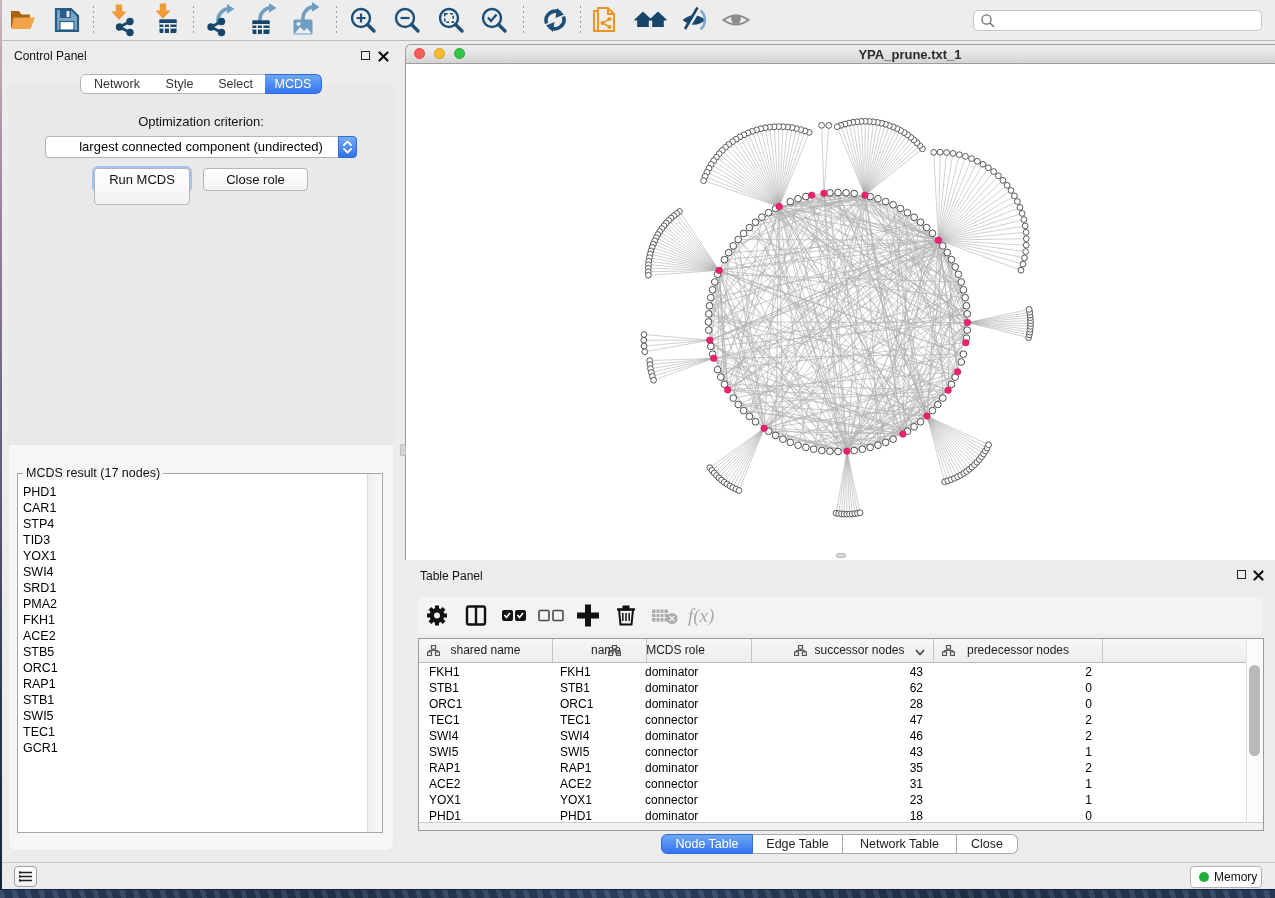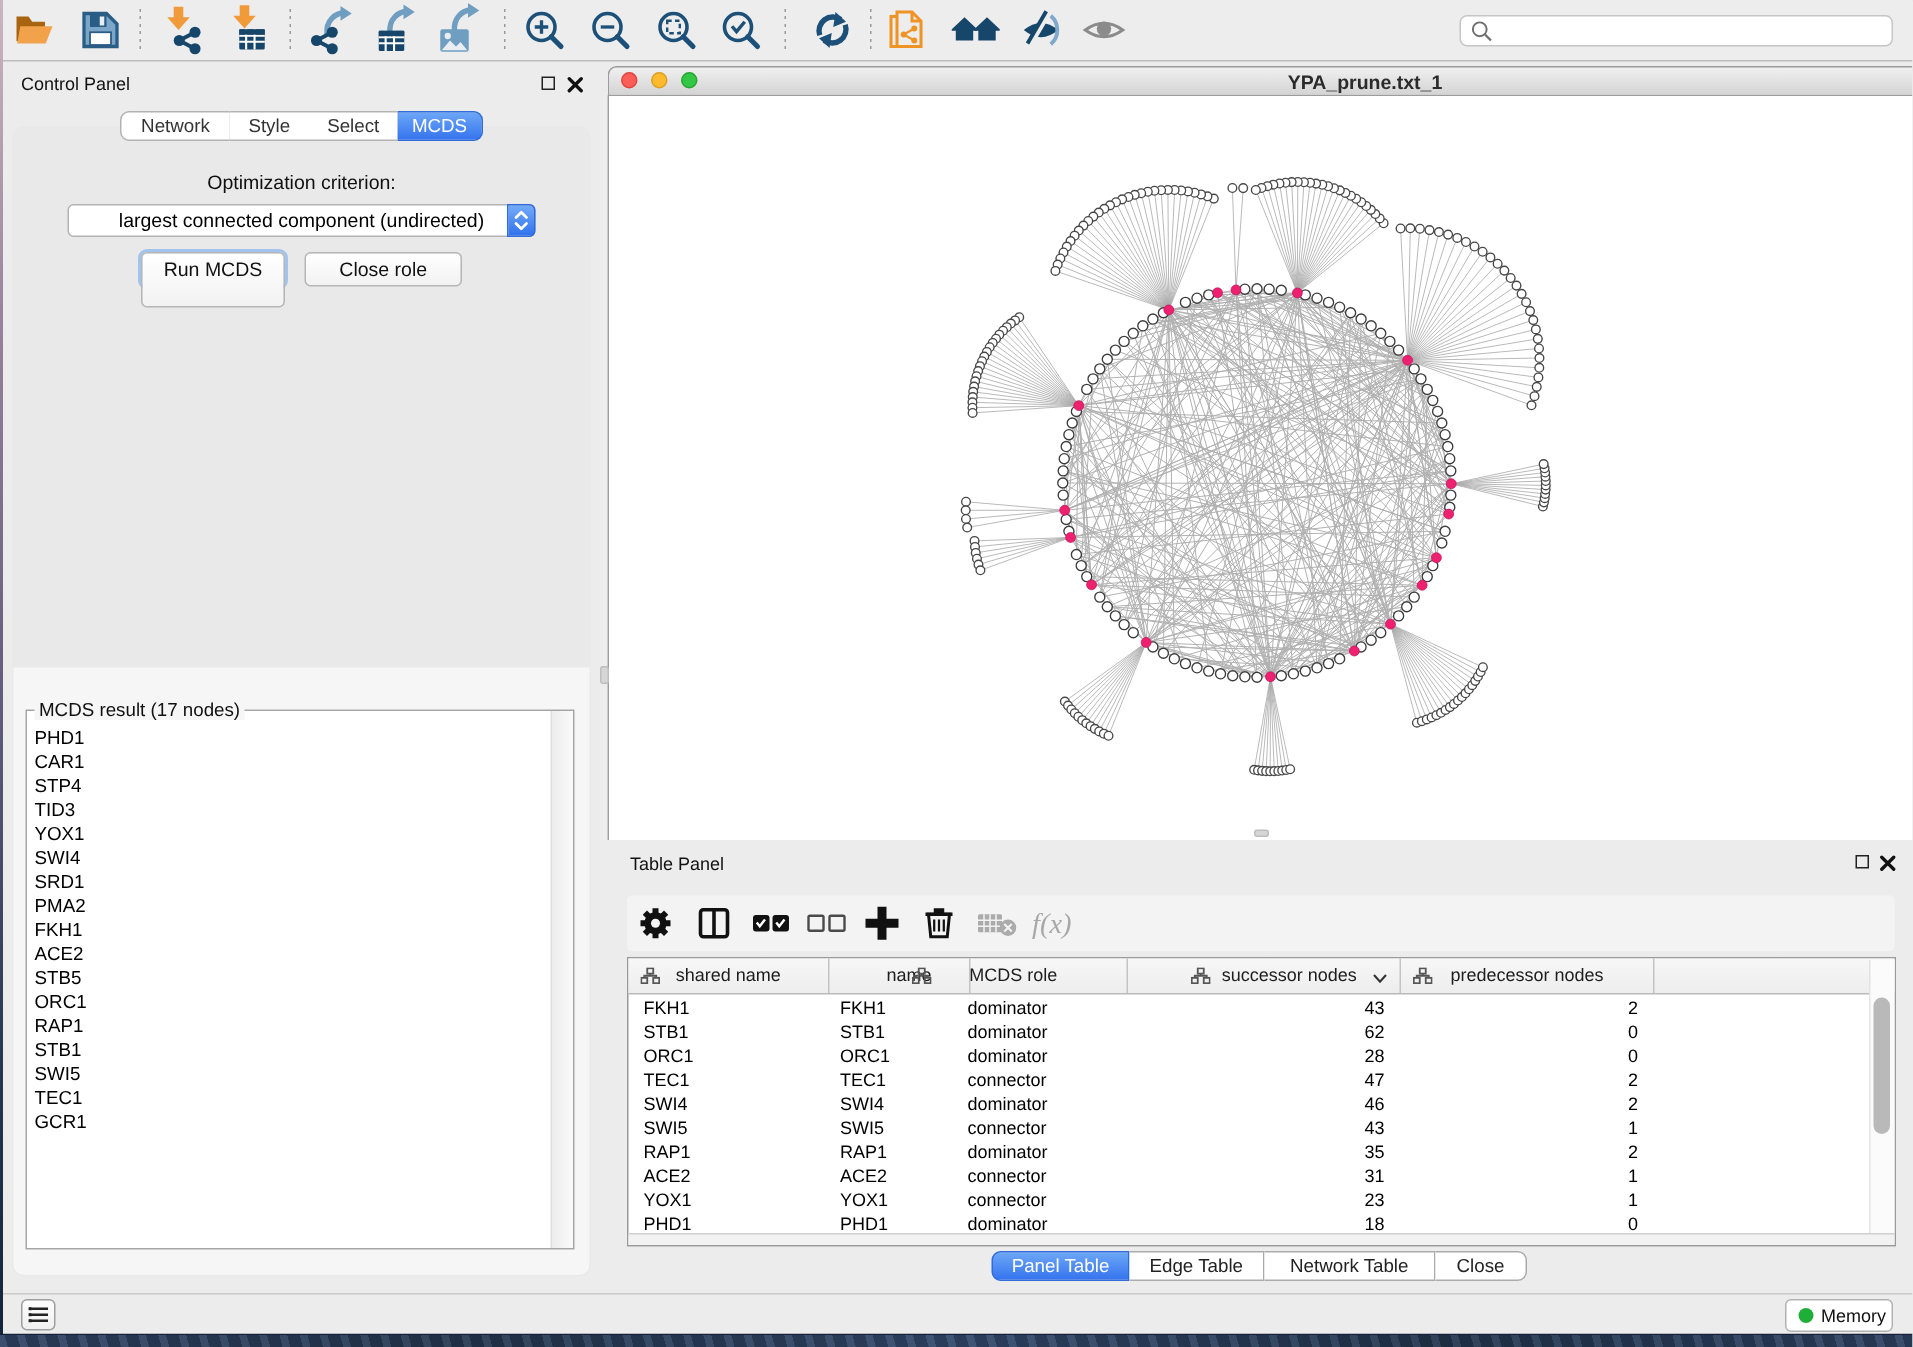--- a/index.html
+++ b/index.html
@@ -292,21 +292,21 @@
 <div class="row num" style="left:860px;top:792px;width:63px">23</div>
 <div class="row num" style="left:1030px;top:792px;width:62px">1</div>
 <div class="row" style="left:429px;top:808px">PHD1</div>
 <div class="row" style="left:560px;top:808px">PHD1</div>
 <div class="row" style="left:645px;top:808px">dominator</div>
 <div class="row num" style="left:860px;top:808px;width:63px">18</div>
 <div class="row num" style="left:1030px;top:808px;width:62px">0</div>
 <div class="abs" style="left:419px;top:822px;width:844px;height:8px;background:#f2f2f2;border-top:1px solid #cfcfcf"></div>
 <div class="abs" style="left:1246px;top:640px;width:17px;height:182px;background:#fbfbfb;border-left:1px solid #e3e3e3"></div>
 <div class="abs" style="left:1249px;top:665px;width:11px;height:91px;background:#b9b9b9;border-radius:6px"></div>
-<div class="btab" style="left:661px;width:92px;border-radius:6px 0 0 6px;background:linear-gradient(#6da7f7,#3574ee);color:#fff;border-color:#2f6bdc">Panel Table</div>
+<div class="btab" style="left:661px;width:92px;border-radius:6px 0 0 6px;background:linear-gradient(#6da7f7,#3574ee);color:#fff;border-color:#2f6bdc">Node Table</div>
 <div class="btab" style="left:753px;width:90px;border-left:none">Edge Table</div>
 <div class="btab" style="left:843px;width:114px;border-left:none">Network Table</div>
 <div class="btab" style="left:957px;width:61px;border-radius:0 6px 6px 0;border-left:none">Close</div>
 <svg style="position:absolute;left:406px;top:63px" width="869" height="497" viewBox="406 63 869 497">
 <g stroke="#6f6f6f" stroke-width="0.65" opacity="0.55">
 <line x1="779.2" y1="206.6" x2="720.8" y2="377.1"></line>
 <line x1="779.2" y1="206.6" x2="805.8" y2="447.4"></line>
 <line x1="779.2" y1="206.6" x2="727.7" y2="389.9"></line>
 <line x1="779.2" y1="206.6" x2="967.2" y2="330.1"></line>
 <line x1="779.2" y1="206.6" x2="764.1" y2="428.3"></line>

